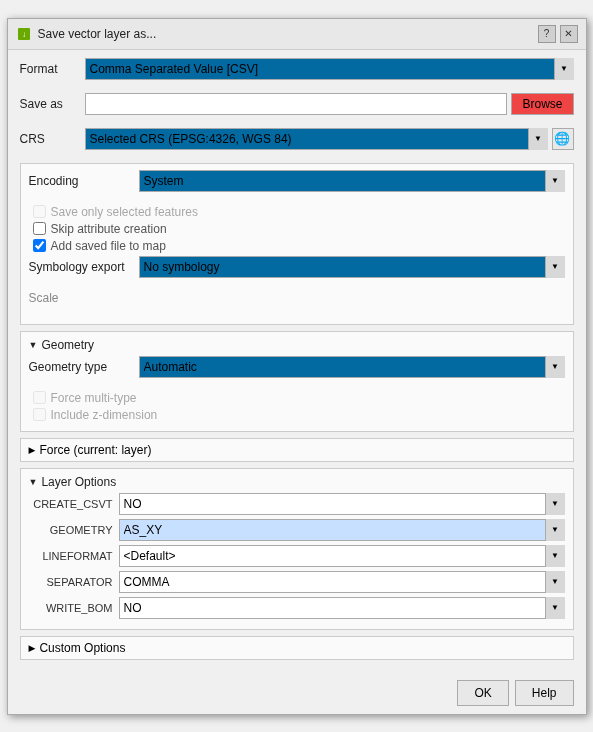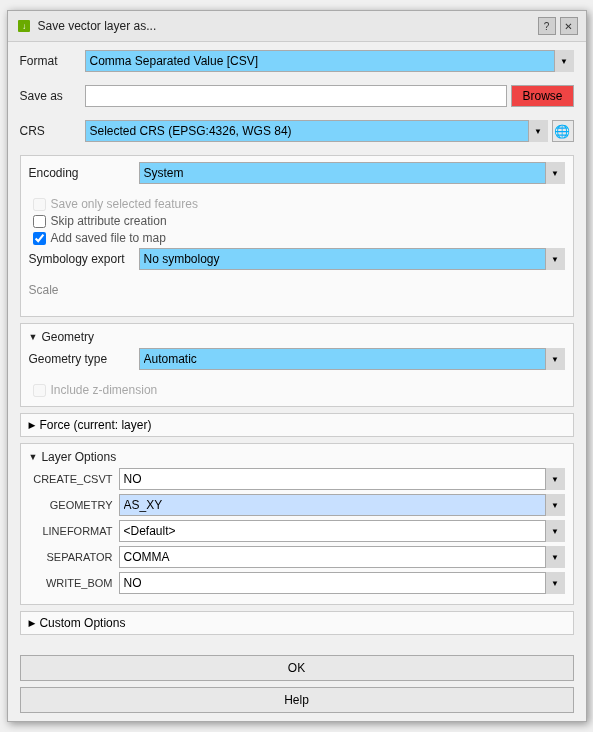--- a/index.html
+++ b/index.html
@@ -72,21 +72,21 @@
     .combo-container {
       flex: 1;
       position: relative;
       display: flex;
       align-items: center;
     }
     .combo-container select {
       width: 100%;
       height: 22px;
       border: 1px solid #aaa;
-      background: #7dd3fc;
+      background: #0369a1;
       padding: 0 4px;
       font-size: 12px;
       appearance: none;
       -webkit-appearance: none;
     }
     .combo-arrow {
       position: absolute;
       right: 0;
       top: 0;
       width: 20px;
@@ -248,21 +248,20 @@
       border: 1px solid #ccc;
       background: #fafafa;
       margin-bottom: 6px;
       padding: 4px 8px;
     }
     .footer {
       display: flex;
       justify-content: flex-end;
       padding: 6px 12px 8px;
       gap: 6px;
-      flex-direction: column;
     }
     .footer-btn {
       padding: 4px 16px;
       height: 26px;
       background: #e8e8e8;
       border: 1px solid #aaa;
       cursor: pointer;
       font-size: 12px;
     }
   </style>
@@ -365,20 +364,24 @@
       <div class="form-row">
         <div class="form-label form-label-wide">Geometry type</div>
         <div class="combo-container">
           <select>
             <option value="Automatic">Automatic</option>
           </select>
           <div class="combo-arrow">▼</div>
         </div>
       </div>
 
+      <div class="checkbox-row disabled-check">
+        <input type="checkbox" disabled="" style="">
+        <label>Force multi-type</label>
+      </div>
 
       <div class="checkbox-row disabled-check">
         <input type="checkbox" disabled="" style="">
         <label>Include z-dimension</label>
       </div>
     </div>
 
     <div class="extent-section">
       <div class="extent-header">
         <span class="triangle" style="font-size:9px;margin-right:4px;">▶</span>

